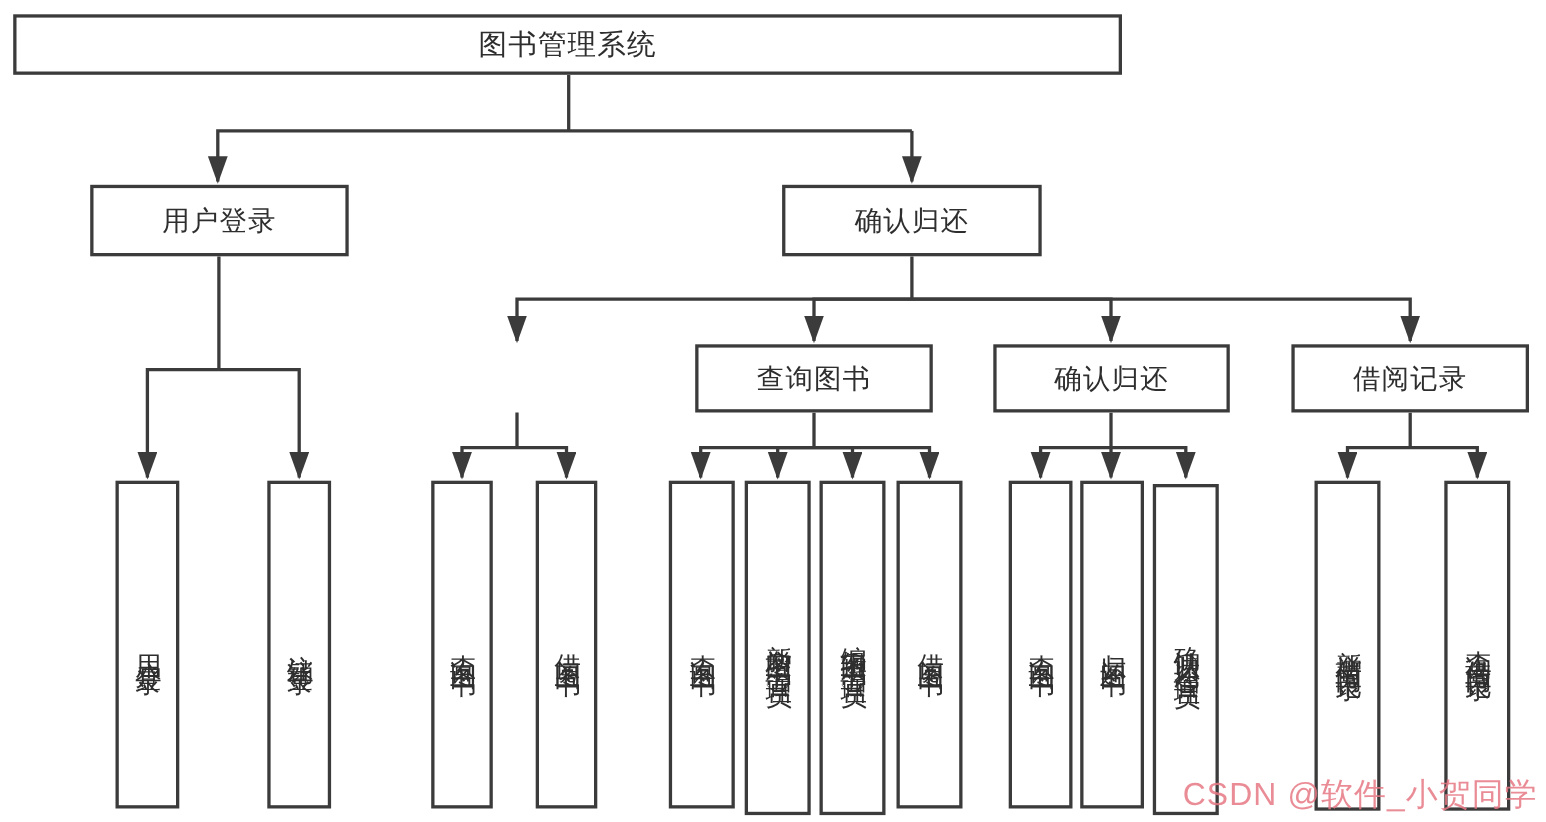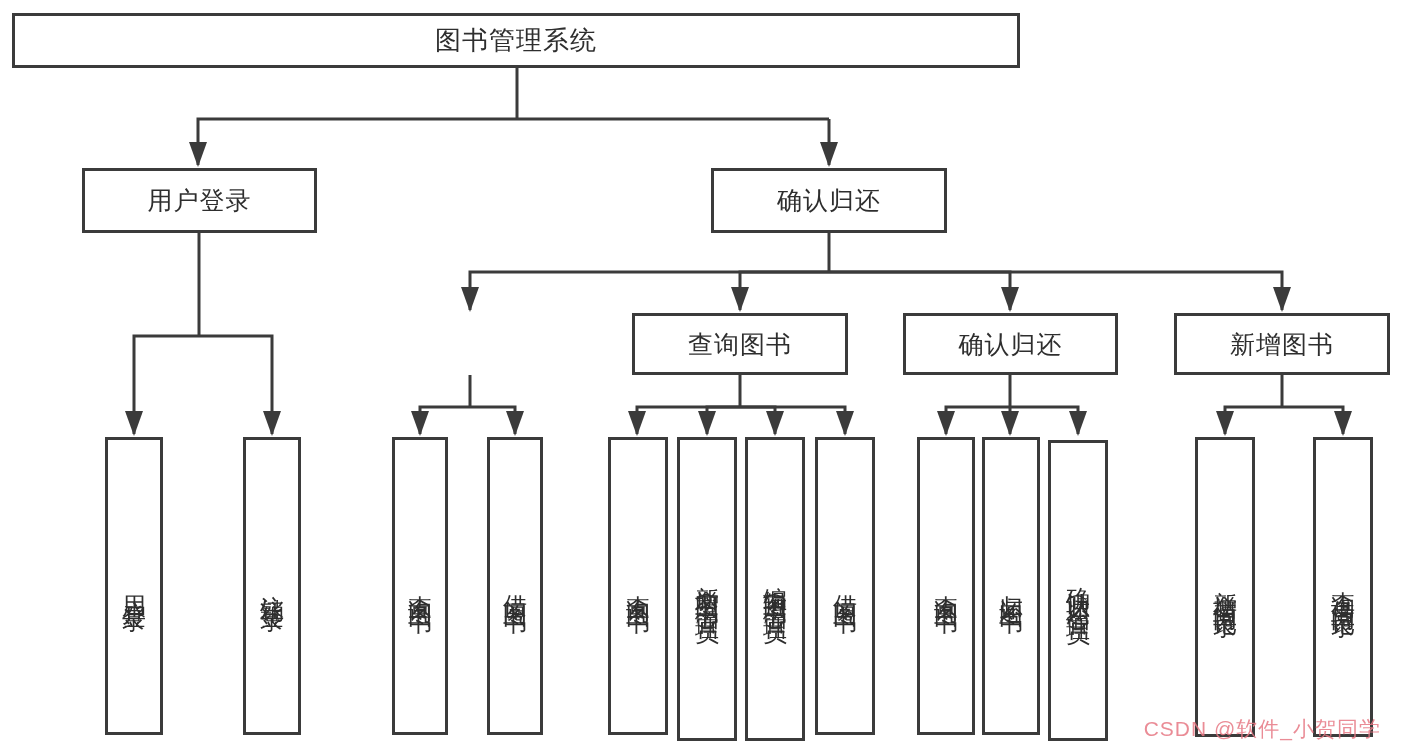--- a/index.html
+++ b/index.html
@@ -12,22 +12,22 @@
     position:absolute;box-sizing:border-box;border:3px solid #3b3b3b;background:#ffffff;
     display:flex;align-items:center;justify-content:center;color:#2e2e2e;
   }
   .hbox{font-size:25px;letter-spacing:1px;}
   .root{font-size:26px;}
   .vbox span{
     writing-mode:vertical-rl;text-orientation:mixed;
     font-size:24px;line-height:1;letter-spacing:5px;
   }
   .watermark{
-    position:absolute;right:24px;bottom:4px;z-index:5;
-    font-size:21px;color:rgba(230,120,132,0.85);letter-spacing:1px;white-space:nowrap;
+    position:absolute;right:7px;bottom:4px;z-index:5;
+    font-size:29px;color:rgba(230,120,132,0.85);letter-spacing:1px;white-space:nowrap;
   }
 </style>
 </head>
 <body>
 
 <div class="canvas">
 
   <svg class="connectors" viewBox="0 0 1405 747" xmlns="http://www.w3.org/2000/svg">
     <defs>
       <marker id="arw" markerUnits="userSpaceOnUse" markerWidth="26" markerHeight="20" refX="23" refY="9" orient="auto">
@@ -70,21 +70,21 @@
     </g>
   </svg>
 
   <div class="box hbox root" style="left:12px;top:13px;width:1008px;height:55px">图书管理系统</div>
 
   <div class="box hbox" style="left:82px;top:168px;width:235px;height:65px">用户登录</div>
   <div class="box hbox" style="left:711px;top:168px;width:236px;height:65px">确认归还</div>
 
   <div class="box hbox" style="left:632px;top:313px;width:216px;height:62px">查询图书</div>
   <div class="box hbox" style="left:903px;top:313px;width:215px;height:62px">确认归还</div>
-  <div class="box hbox" style="left:1174px;top:313px;width:216px;height:62px">新增图书</div>
+  <div class="box hbox" style="left:1174px;top:313px;width:216px;height:62px">借阅记录</div>
 
   <div class="box vbox" style="left:105px;top:437px;width:58px;height:298px">
     <span>用户登录</span>
   </div>
   <div class="box vbox" style="left:243px;top:437px;width:58px;height:298px">
     <span>注销登录</span>
   </div>
 
   <div class="box vbox" style="left:392px;top:437px;width:56px;height:298px">
     <span>查询图书</span>

